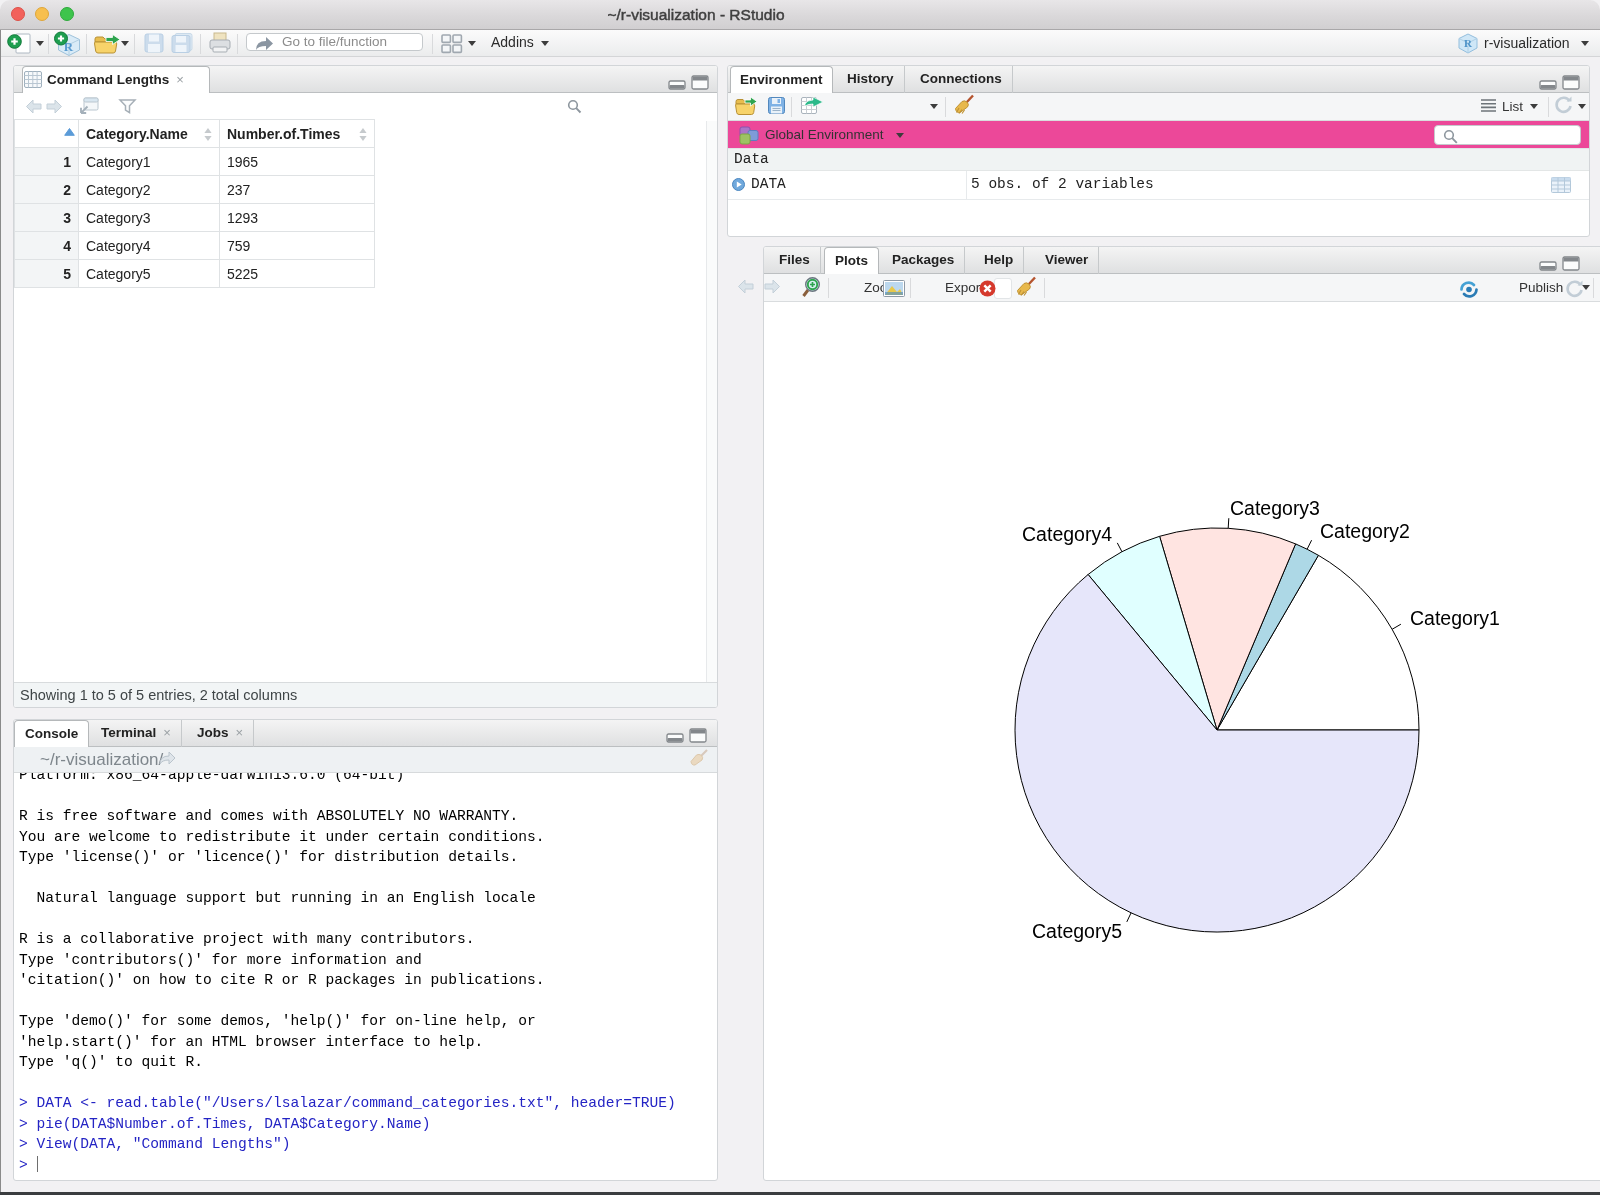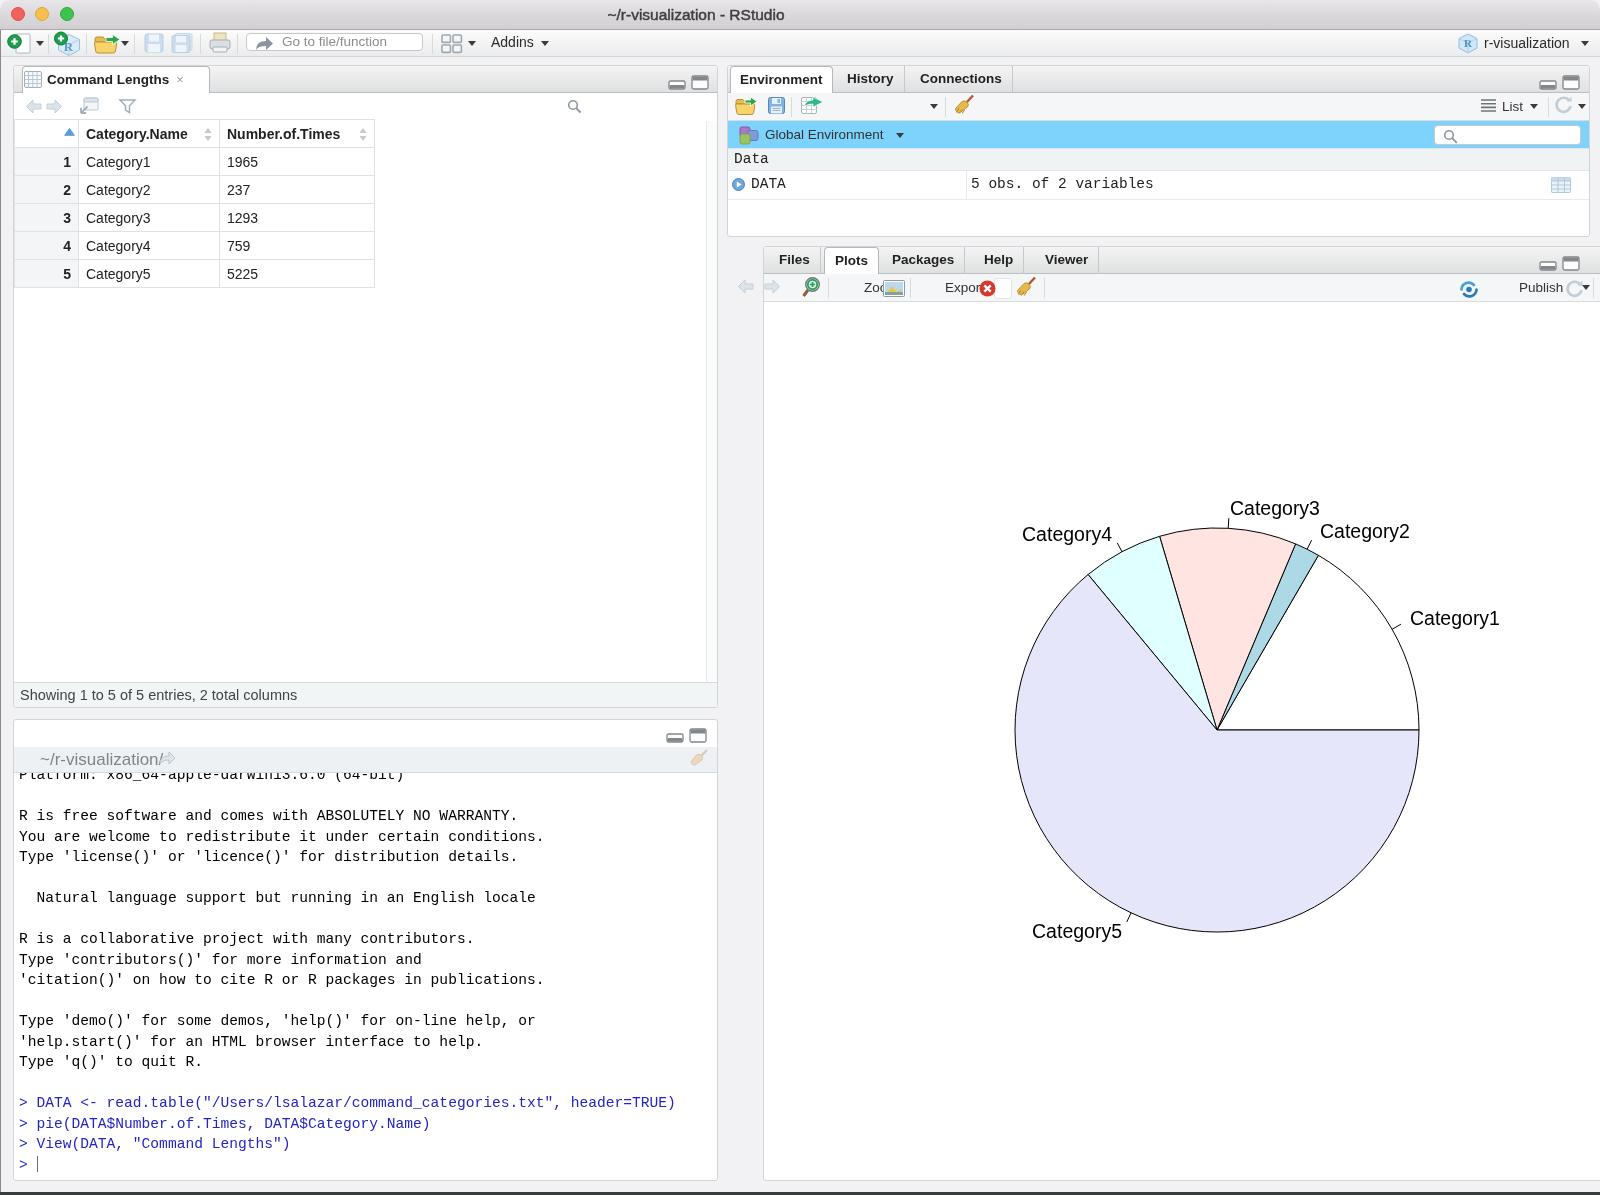--- a/index.html
+++ b/index.html
@@ -54,21 +54,21 @@
   #ctitle{position:absolute;left:0;right:0;top:27px;height:26px;
     background:#eef1f3;border-bottom:1px solid #d7dadc;box-sizing:border-box;
     font-size:17px;font-weight:normal;color:#7e868c;line-height:25px;}
   #ctext{position:absolute;left:0;top:53px;right:2px;bottom:0;overflow:hidden;
     font-family:"Liberation Mono",monospace;font-size:14.6px;line-height:20.5px;
     color:#000;white-space:pre;}
   .blue{color:#2424c4;}
   
   #envpane{left:727px;top:65px;width:863px;height:172px;}
   #gerow{position:absolute;left:0;right:0;top:55px;height:28px;
-    background:#7dd3fc;border-bottom:1px solid #e2e5e7;box-sizing:border-box;font-size:13.5px;color:#333;}
+    background:#ec4899;border-bottom:1px solid #e2e5e7;box-sizing:border-box;font-size:13.5px;color:#333;}
   #datahdr{position:absolute;left:0;right:0;top:83px;height:22px;
     background:#f0f3f3;border-bottom:1px solid #e3e6e6;
     font-family:"Liberation Mono",monospace;font-size:14.5px;color:#222;
     line-height:21px;padding-left:6px;box-sizing:border-box;}
   #datarow{position:absolute;left:0;right:0;top:105px;height:28px;
     background:#fff;border-bottom:1px solid #e7eaec;
     font-family:"Liberation Mono",monospace;font-size:14.5px;color:#222;}
   
   #plots{left:727px;top:246px;width:863px;height:935px;margin-left:36px;}
   .toolbtn{font-size:13.5px;color:#333;position:absolute;}
@@ -137,20 +137,25 @@
           <td>Category5</td>
           <td>5225</td>
         </tr>
   </tbody>
     </table>
   <div style="position:absolute;left:692px;top:55px;width:11px;height:561px;background:#fafbfb;border-left:1px solid #e7e9eb;"></div>
   <div id="footerbar">Showing 1 to 5 of 5 entries, 2 total columns</div>
 </div>
 
 <div id="console" class="pane">
+  <div class="tabbar">
+    <div class="tab active" style="left:0;">Console</div>
+    <div class="tab" style="left:77px;">Terminal<span class="x">×</span></div>
+    <div class="tab" style="left:173px;">Jobs<span class="x">×</span></div>
+  </div>
   <div id="ctitle"><span style="margin-left:26px;">~/r-visualization/</span></div>
   <div id="ctext"><div style="margin-top:-8px;margin-left:5px;">Platform: x86_64-apple-darwin13.6.0 (64-bit)
 
 R is free software and comes with ABSOLUTELY NO WARRANTY.
 You are welcome to redistribute it under certain conditions.
 Type 'license()' or 'licence()' for distribution details.
 
   Natural language support but running in an English locale
 
 R is a collaborative project with many contributors.

